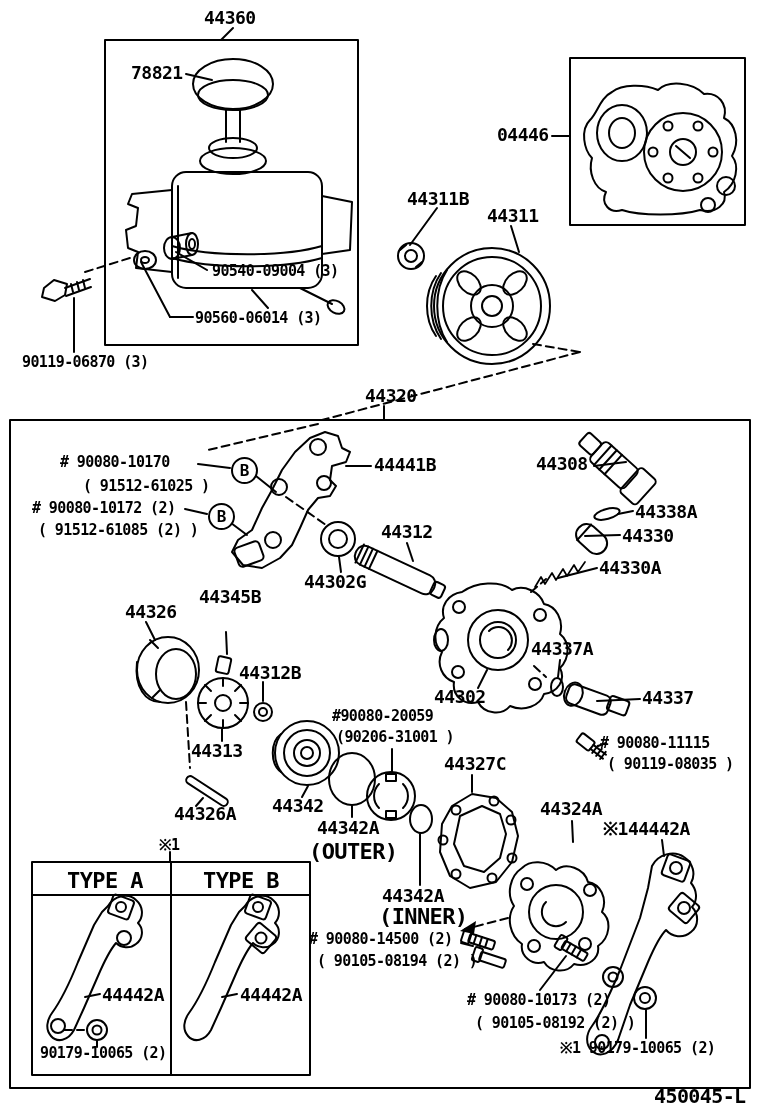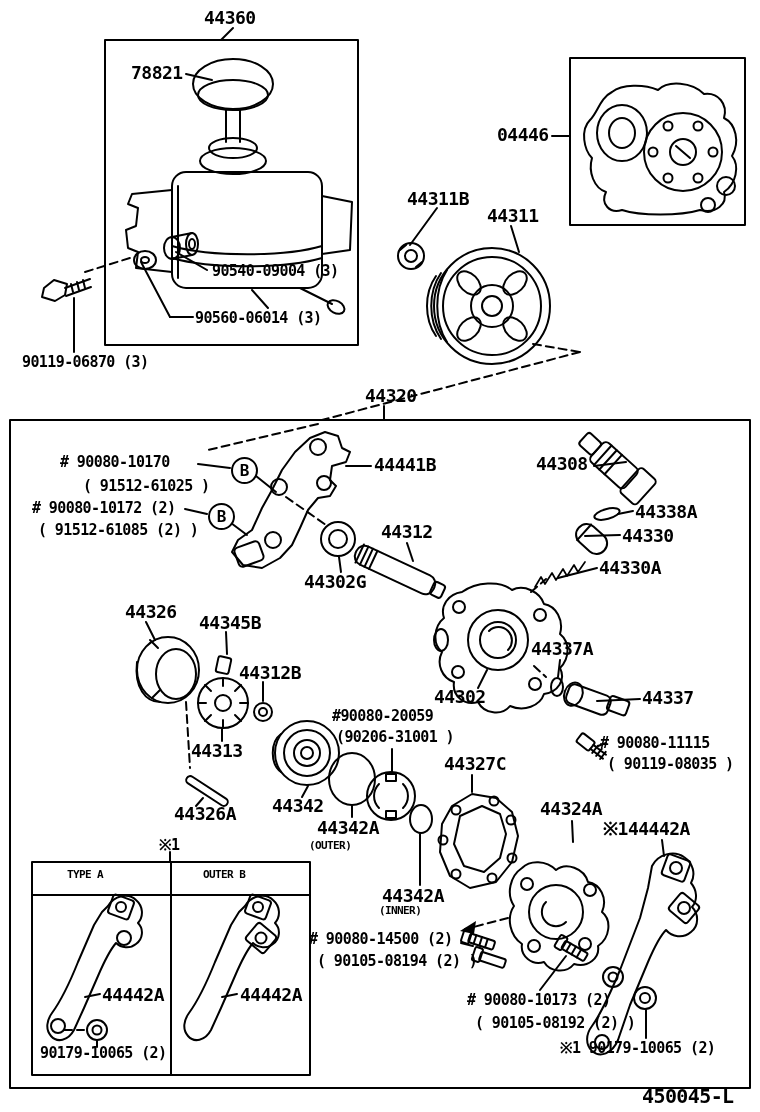--- a/index.html
+++ b/index.html
@@ -6,22 +6,22 @@
   .stage{position:relative;width:760px;height:1112px;background:#fff;overflow:hidden;
          font-family:"DejaVu Sans Mono",monospace;color:#000;}
   .art{position:absolute;left:0;top:0;}
   .art *{stroke:#000;fill:none;stroke-width:2px;stroke-linecap:round;stroke-linejoin:round;}
   .art .thin{stroke-width:1.7px;}
   .art .dash{stroke-dasharray:8 5;stroke-width:1.8px;}
   .art .fill{fill:#000;stroke:none;}
   .lbl{position:absolute;font-weight:700;font-size:15px;line-height:1.05;
        letter-spacing:-0.6px;white-space:pre;}
   .lg{font-size:18px;letter-spacing:-0.5px;}
-  .md{font-size:11px;}
-  .xl{font-size:20px;}
+  .md{font-size:22px;}
+  .xl{font-size:20px;margin-left:12px;}
   .bref{position:absolute;width:23px;height:23px;border:2.5px solid #000;border-radius:50%;
         display:flex;align-items:center;justify-content:center;font-weight:700;font-size:16px;
         background:#fff;}
 </style>
 </head>
 <body>
 
 <div class="stage">
 
 <svg class="art" width="760" height="1112" viewBox="0 0 760 1112">
@@ -358,21 +358,21 @@
 <div class="bref" style="left:208px;top:503px">B</div>
 
 <div class="lbl lg" style="left:374px;top:456px">44441B</div>
 <div class="lbl lg" style="left:536px;top:455px">44308</div>
 <div class="lbl lg" style="left:635px;top:503px">44338A</div>
 <div class="lbl lg" style="left:622px;top:527px">44330</div>
 <div class="lbl lg" style="left:599px;top:559px">44330A</div>
 <div class="lbl lg" style="left:381px;top:523px">44312</div>
 <div class="lbl lg" style="left:304px;top:573px">44302G</div>
 <div class="lbl lg" style="left:125px;top:603px">44326</div>
-<div class="lbl lg" style="left:199px;top:614px">44345B</div>
+<div class="lbl lg" style="left:199px;top:588px">44345B</div>
 <div class="lbl lg" style="left:239px;top:664px">44312B</div>
 <div class="lbl lg" style="left:434px;top:688px">44302</div>
 <div class="lbl lg" style="left:531px;top:640px">44337A</div>
 <div class="lbl lg" style="left:642px;top:689px">44337</div>
 <div class="lbl" style="left:600px;top:736px"># 90080-11115</div>
 <div class="lbl" style="left:607px;top:757px">( 90119-08035 )</div>
 <div class="lbl" style="left:332px;top:709px">#90080-20059</div>
 <div class="lbl" style="left:336px;top:730px">(90206-31001 )</div>
 <div class="lbl lg" style="left:191px;top:742px">44313</div>
 <div class="lbl lg" style="left:174px;top:805px">44326A</div>
@@ -385,20 +385,20 @@
 <div class="lbl lg" style="left:382px;top:887px">44342A</div>
 <div class="lbl md" style="left:379px;top:905px">(INNER)</div>
 <div class="lbl" style="left:309px;top:932px"># 90080-14500 (2)</div>
 <div class="lbl" style="left:317px;top:954px">( 90105-08194 (2) )</div>
 <div class="lbl" style="left:467px;top:993px"># 90080-10173 (2)</div>
 <div class="lbl" style="left:475px;top:1016px">( 90105-08192 (2) )</div>
 <div class="lbl" style="left:560px;top:1041px">※1 90179-10065 (2)</div>
 
 <div class="lbl" style="left:159px;top:838px">※1</div>
 <div class="lbl md" style="left:67px;top:869px">TYPE A</div>
-<div class="lbl md" style="left:203px;top:869px">OUTER B</div>
+<div class="lbl md" style="left:203px;top:869px">TYPE B</div>
 <div class="lbl lg" style="left:102px;top:986px">44442A</div>
 <div class="lbl lg" style="left:240px;top:986px">44442A</div>
 <div class="lbl" style="left:40px;top:1046px">90179-10065 (2)</div>
 
 <div class="lbl xl" style="left:642px;top:1086px">450045-L</div>
 
 </div>
 
 </body></html>

